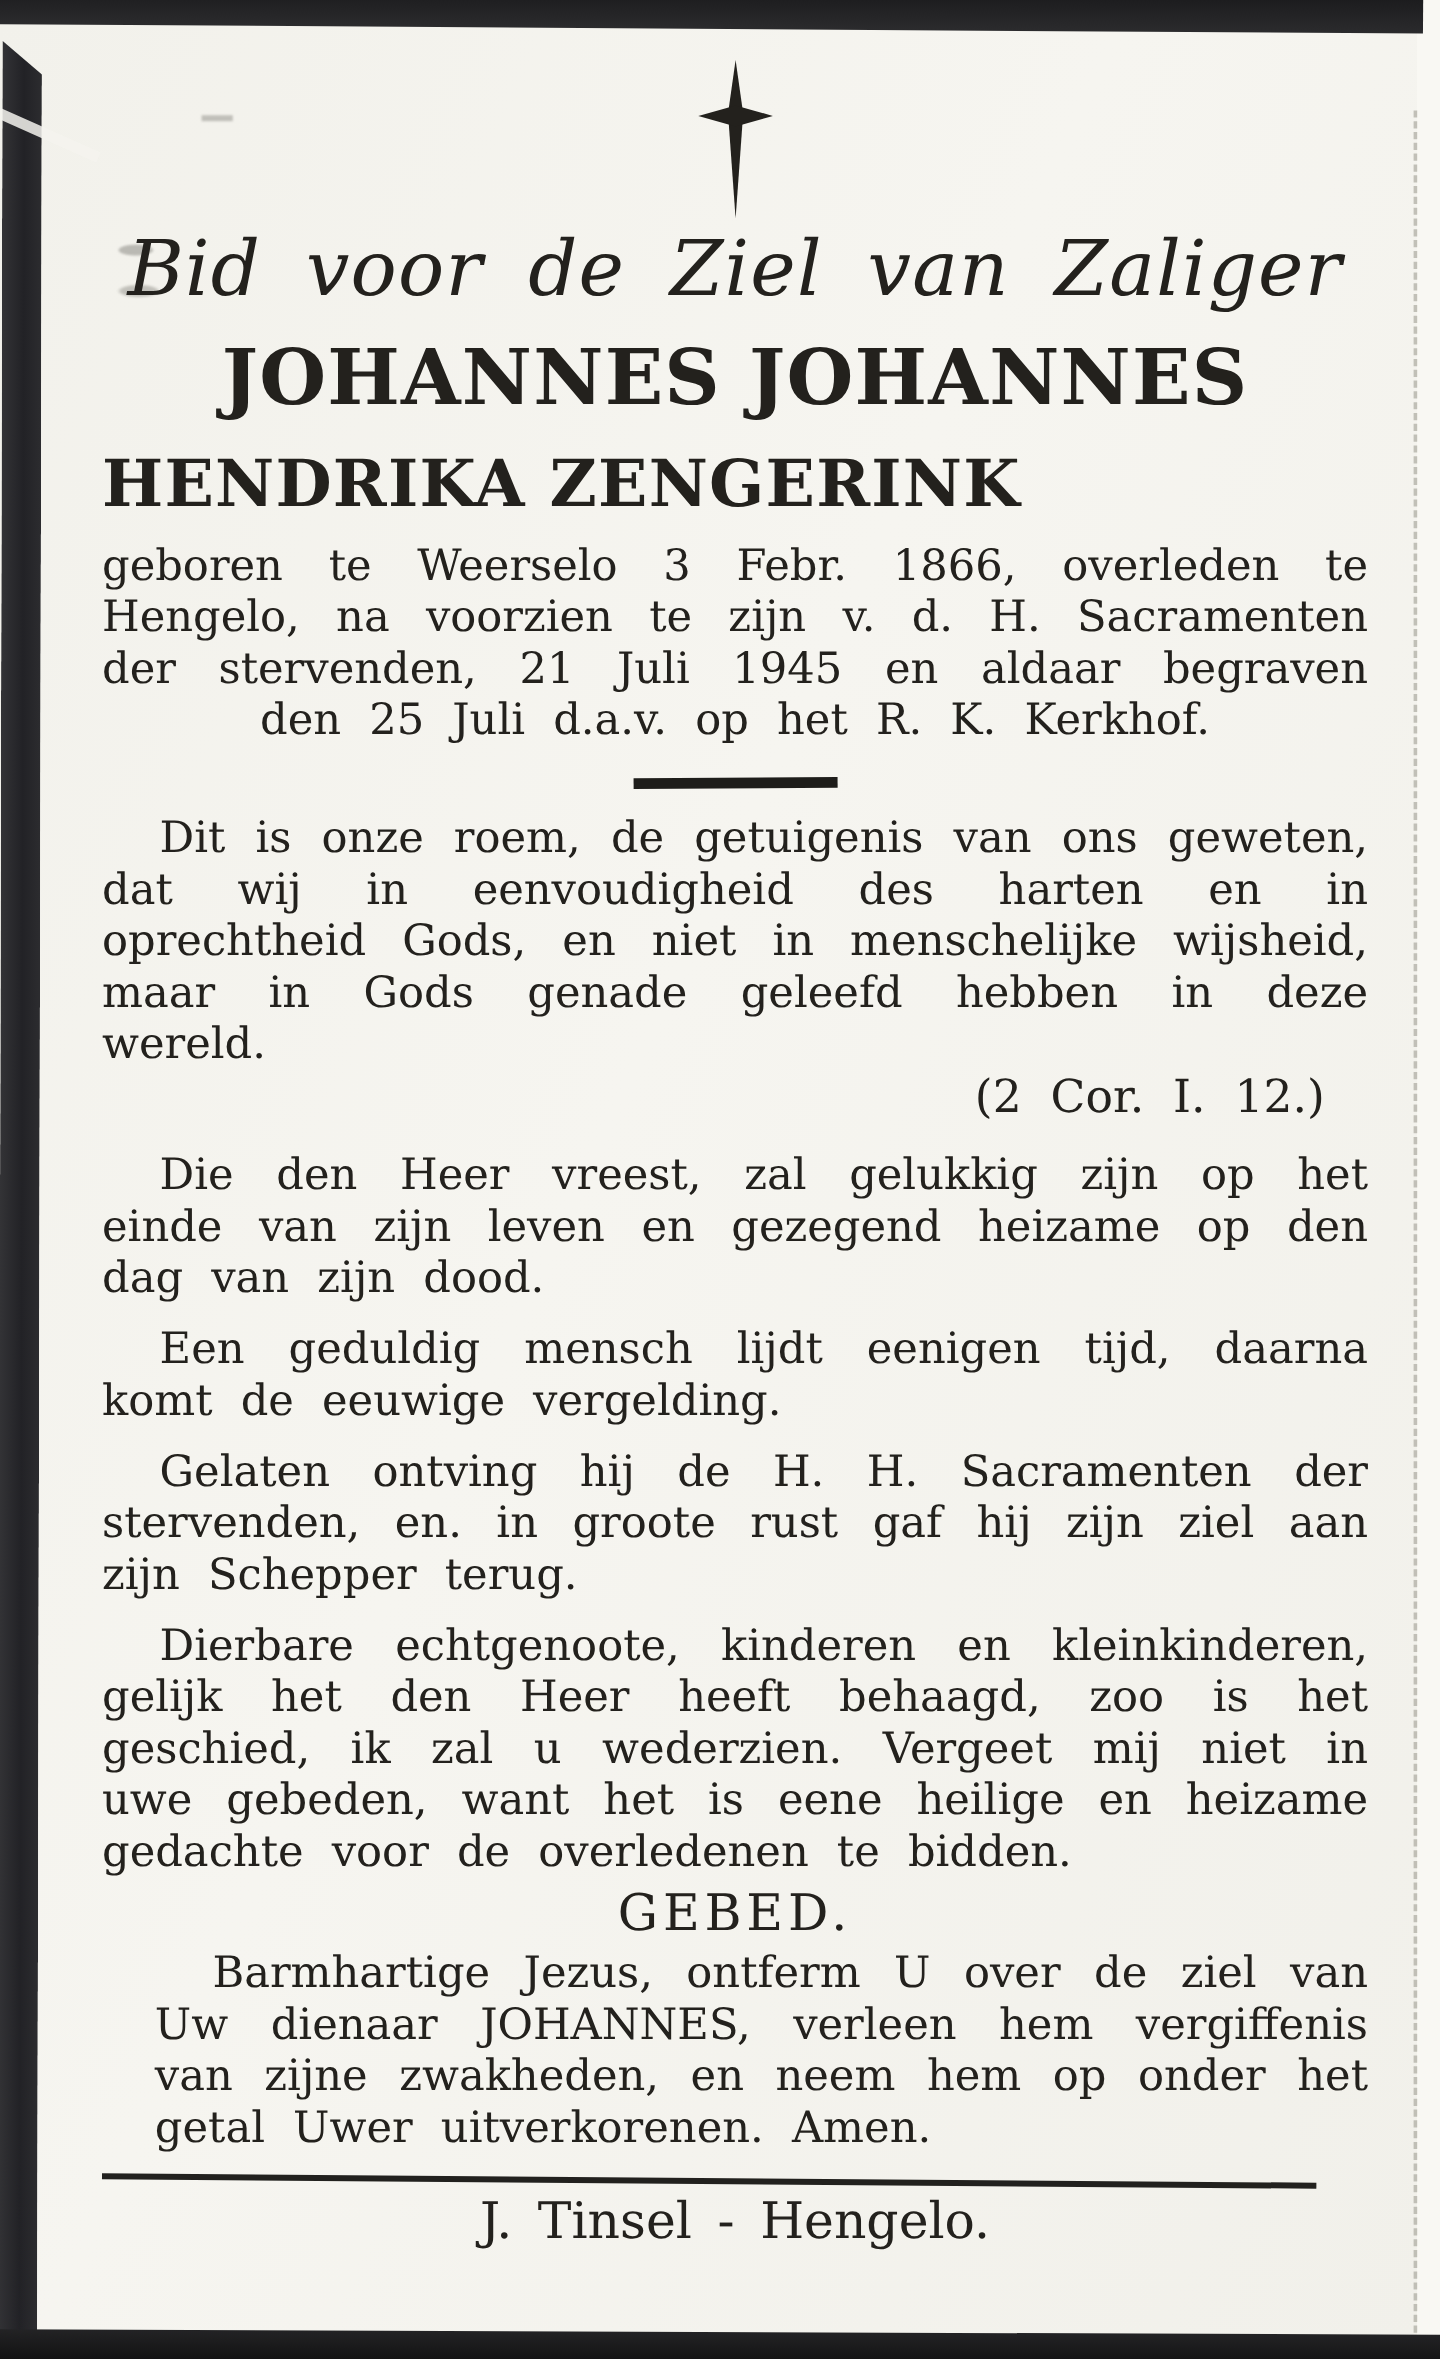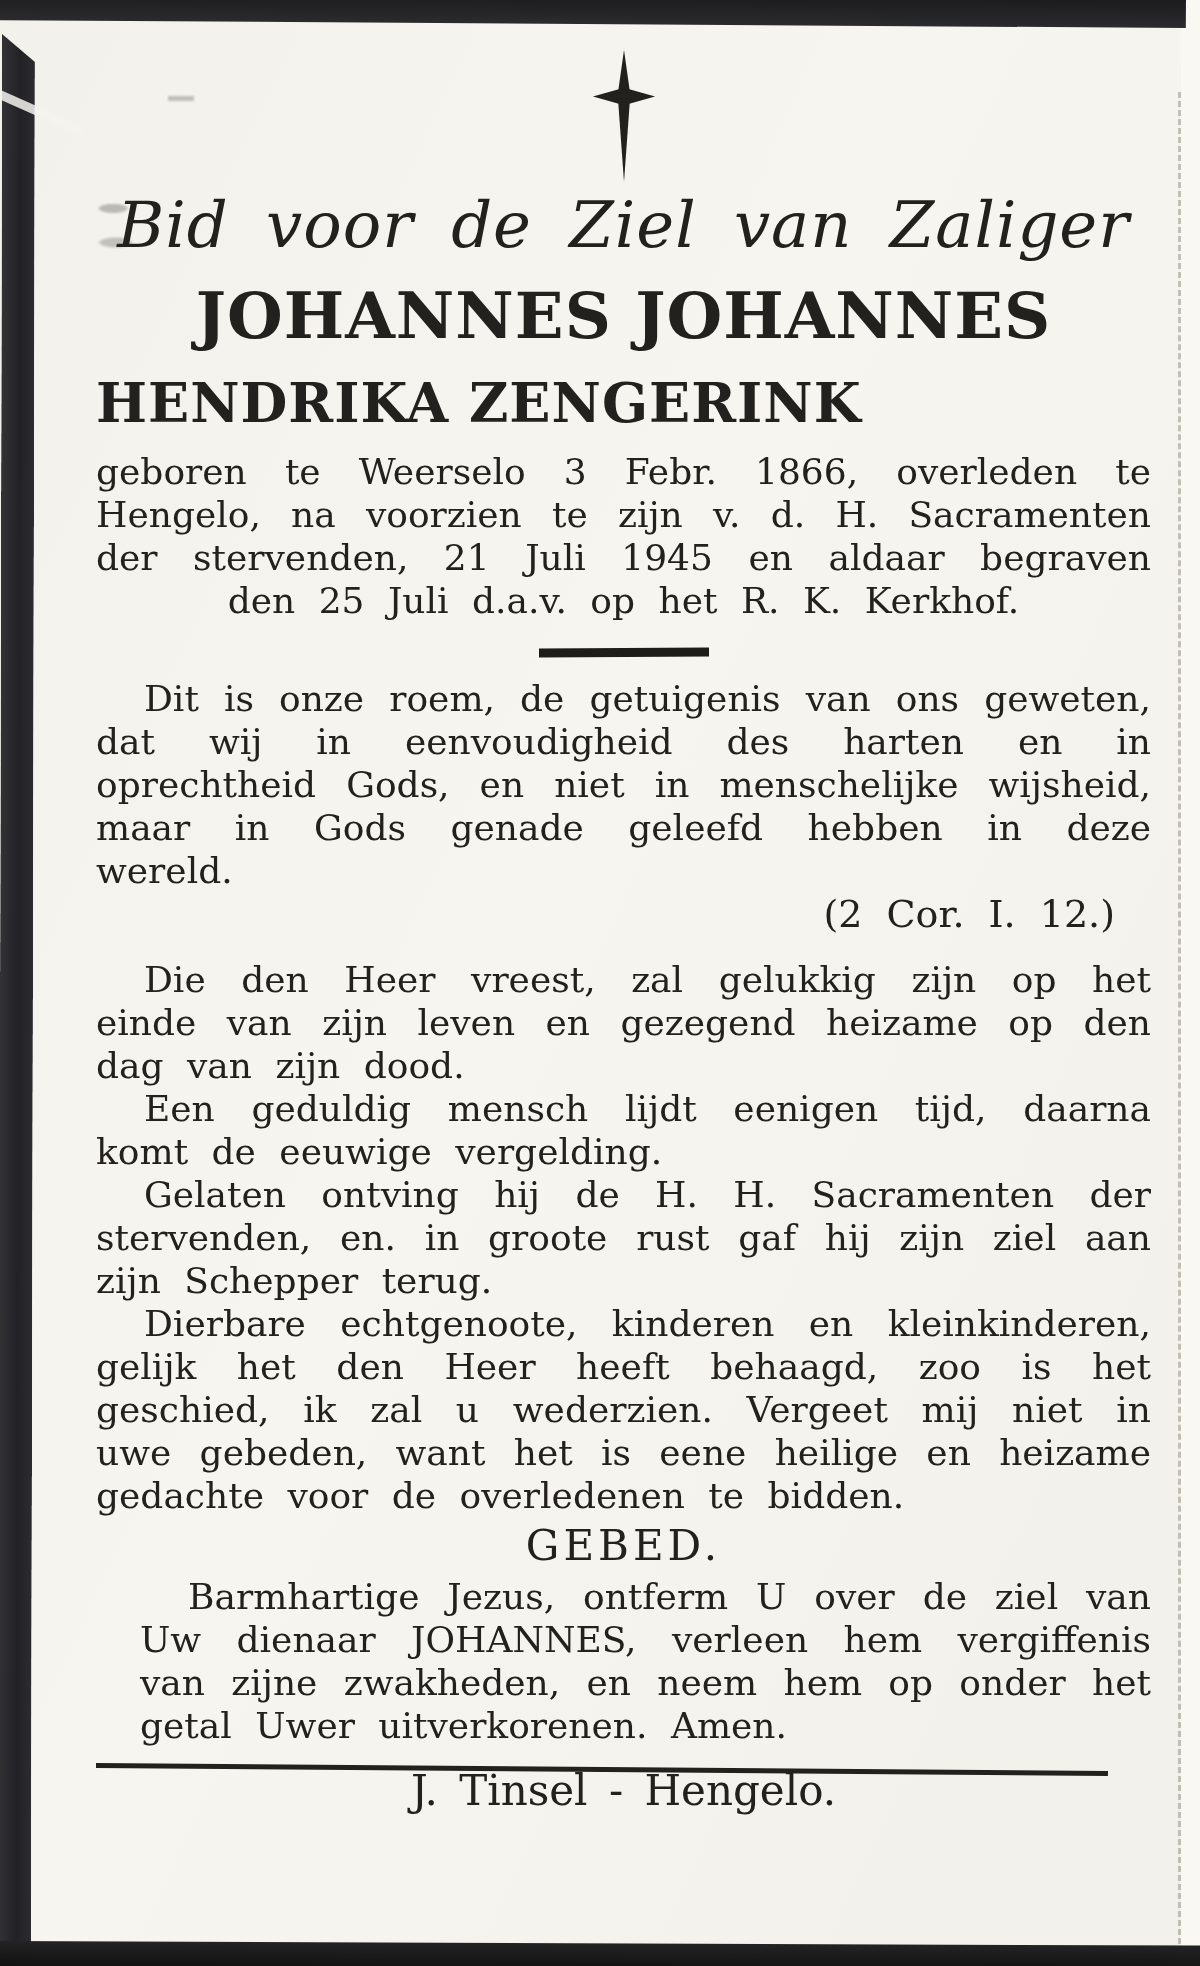--- a/index.html
+++ b/index.html
@@ -30,39 +30,39 @@
   
   .smudge-intro{position:absolute;left:94px;top:196px;width:48px;height:62px;
     background:
       radial-gradient(ellipse 22px 7px at 40% 20%,#8d8c86 0 60%,transparent 70%),
       radial-gradient(ellipse 26px 8px at 45% 75%,#9a9992 0 55%,transparent 70%);
     opacity:.55;filter:blur(1px);}
   .scratch{position:absolute;left:-6px;top:108px;width:92px;height:9px;
     background:#f4f3ee;transform:rotate(24deg);opacity:.85;}
   .speck-a{position:absolute;left:168px;top:96px;width:26px;height:5px;background:#8f8e88;opacity:.5;filter:blur(1px);}
   
-  .content{position:absolute;left:96px;top:50px;width:1055px;}
+  .content{position:absolute;left:85px;top:50px;width:1055px;}
   .cross{display:block;margin:0 auto;width:70px;height:132px;}
   .intro{margin-top:8px;text-align:center;font-style:italic;font-size:64px;line-height:70px;
     word-spacing:16px;letter-spacing:1px;}
   .name1{margin:20px 0 0;text-align:center;font-weight:bold;font-size:64px;line-height:72px;letter-spacing:1px;}
   .relation{margin-top:28px;text-align:center;font-size:40px;line-height:42px;word-spacing:10px;}
   .name2{margin:22px 0 5px;text-align:left;font-weight:bold;font-size:54px;line-height:58px;letter-spacing:1px;}
   .body-text{font-size:36px;line-height:43px;word-spacing:12px;text-align:justify;margin:0;}
   .vitals{margin-top:18px;text-align:justify;text-align-last:center;}
   .rule1{width:170px;height:9px;background:#1e1d1a;margin:26px auto 0;transform:rotate(-0.4deg);}
   .indent{text-indent:48px;}
   .quote{margin-top:20px;}
   .cite{font-size:38px;line-height:44px;text-align:right;padding-right:36px;}
-  .para{margin-top:0;}
+  .para{margin-top:16px;}
   .para-first{margin-top:22px;}
   .gebed{margin-top:6px;text-align:center;font-size:42px;line-height:46px;letter-spacing:4px;}
   .prayer{margin-top:6px;margin-left:44px;}
   .rule2{width:1012px;height:5px;background:#22211e;margin:16px auto 0 0;transform:rotate(0.45deg);transform-origin:0 50%;}
-  .printer{text-align:center;font-size:42px;line-height:46px;word-spacing:8px;}
+  .printer{margin-top:12px;text-align:center;font-size:42px;line-height:46px;word-spacing:8px;}
 </style>
 </head>
 <body>
 
 <div class="scan">
   <div class="paper"></div>
   <div class="margin-strip"></div>
   <div class="dashed-line"></div>
   <div class="band-top"></div>
   <div class="band-left"></div>

